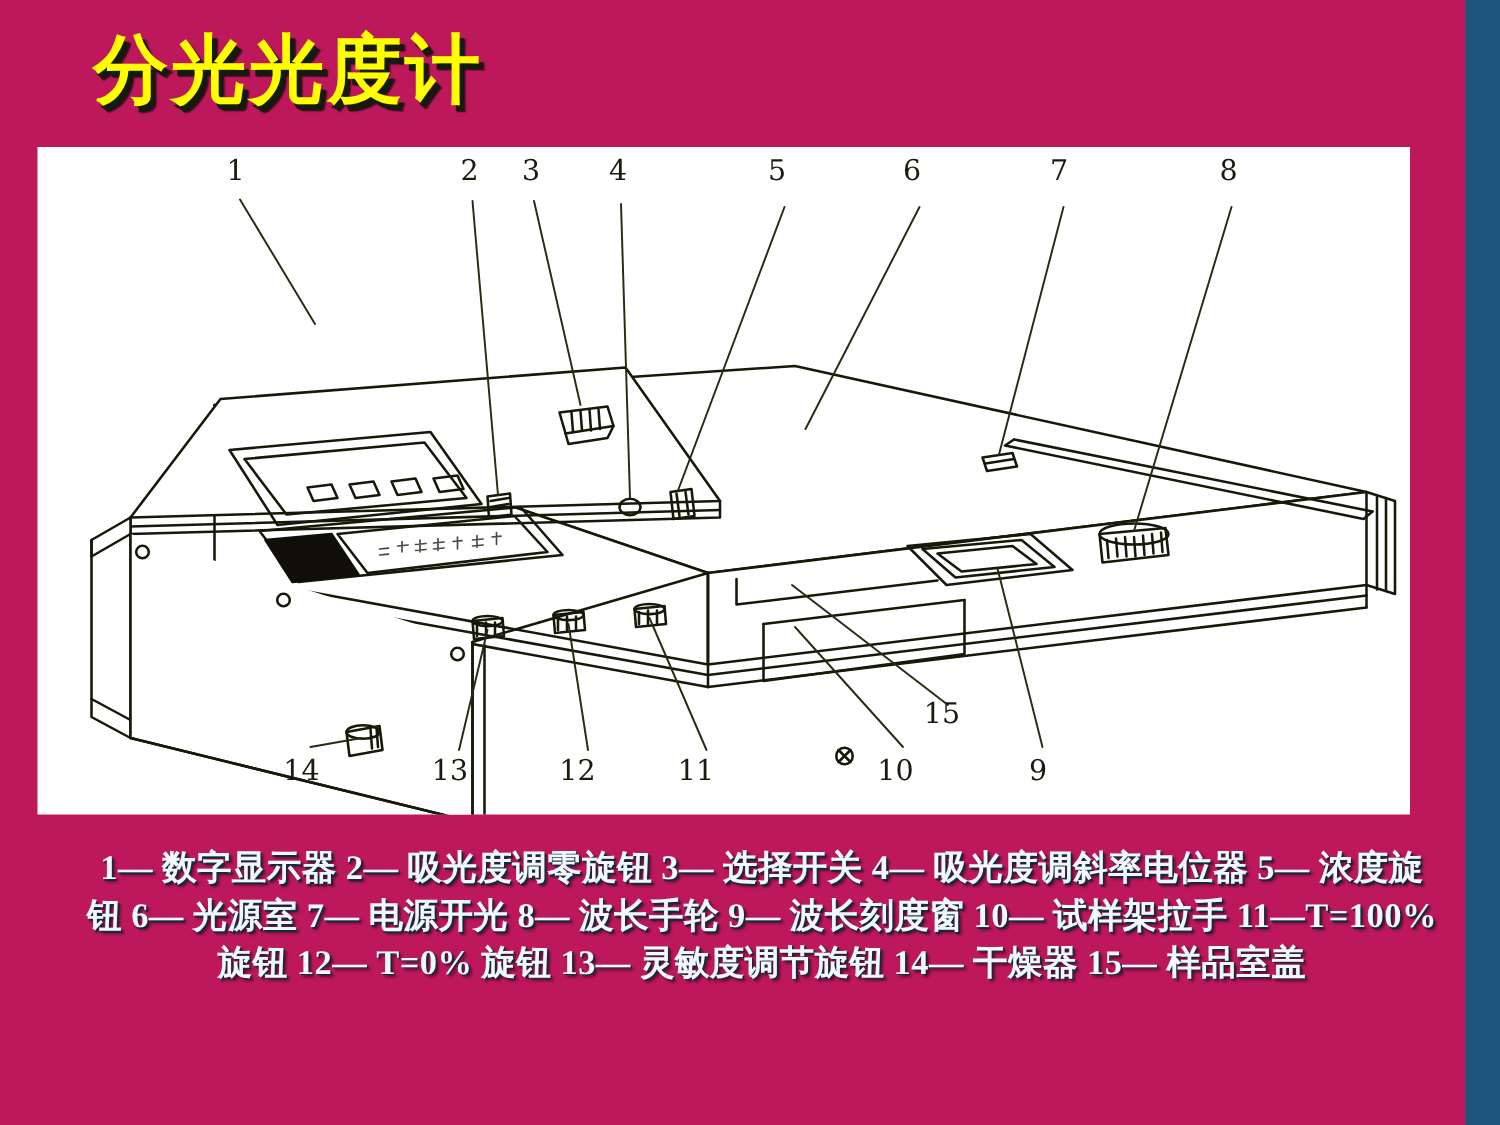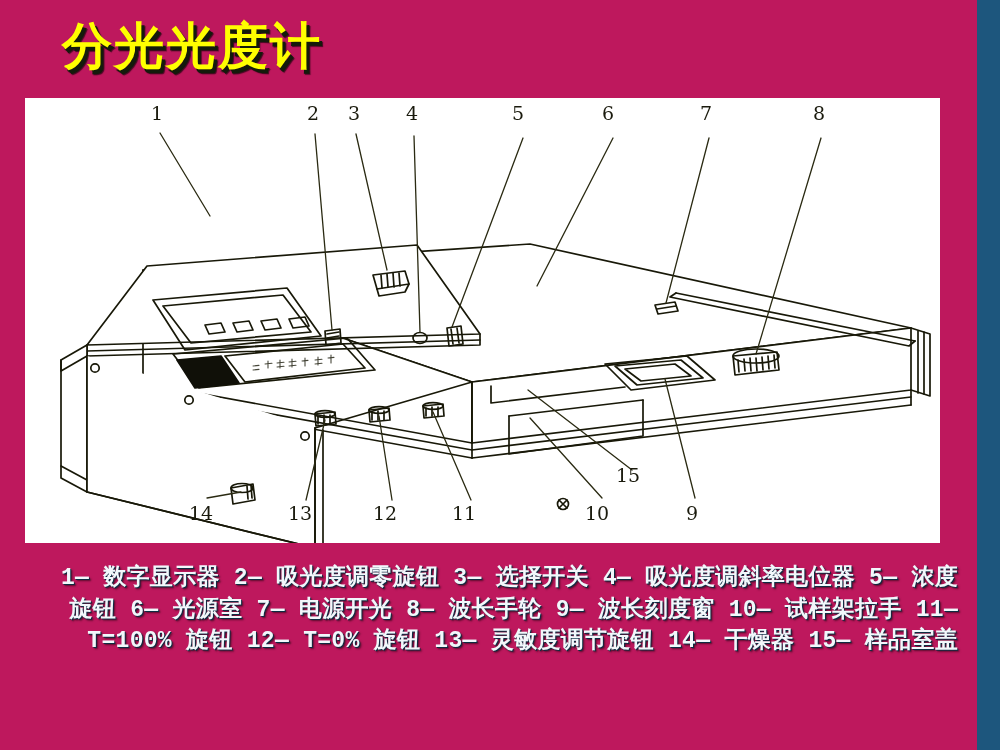--- a/index.html
+++ b/index.html
@@ -50,28 +50,28 @@
     width: 915px;
     height: 445px;
     display: block;
   }
   
   #caption {
     position: absolute;
     left: 58px;
     top: 563px;
     width: 900px;
-    font-family: Liberation Mono, monospace;
+    font-family: Liberation Serif, serif;
     font-size: 23px;
     font-weight: 700;
     line-height: 1.38;
     color: #f2f7fb;
     text-shadow: 1px 1px 0 #0d2c42, 2px 2px 2px rgba(0,0,0,0.55);
     letter-spacing: 0.3px;
-    text-align: right;
+    text-align: center;
   }
   .lbl-num {
     font-family: "DejaVu Serif", "Liberation Serif", serif;
     font-size: 19px;
     fill: #1a1a0d;
   }
 </style>
 </head>
 <body>
 

